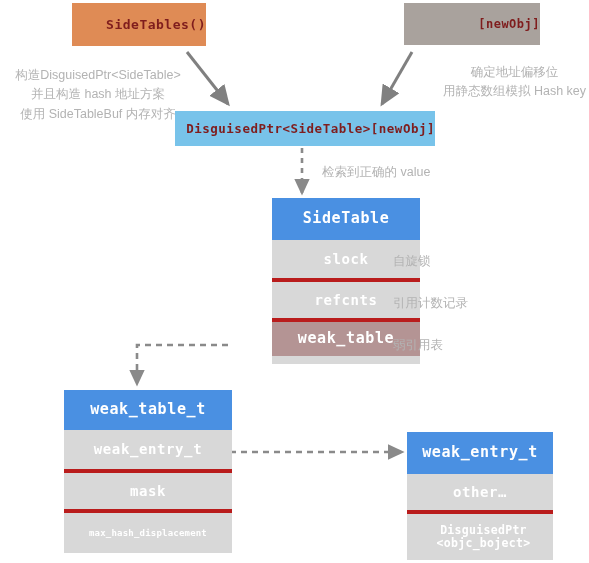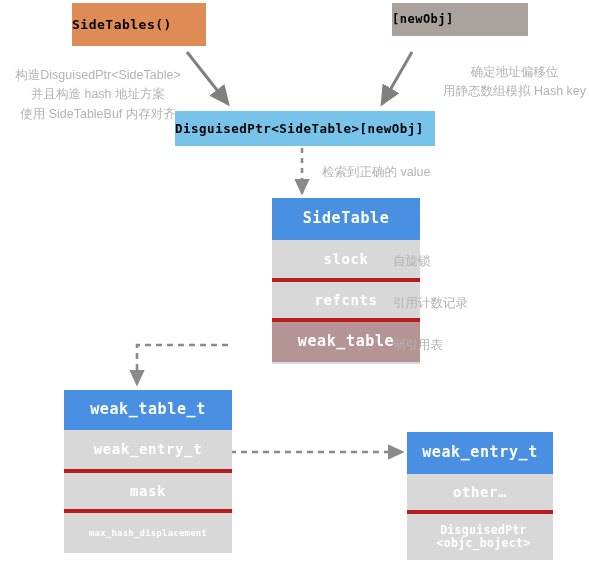--- a/index.html
+++ b/index.html
@@ -15,23 +15,23 @@
     width: 589px;
     height: 563px;
     background: #ffffff;
     overflow: hidden;
   }
   .box {
     position: absolute;
     box-sizing: border-box;
     display: flex;
     align-items: center;
-    justify-content: flex-start;
+    justify-content: flex-end;
     font-family: "DejaVu Sans Mono", "Liberation Mono", monospace;
-    color: #000000;
+    color: #7f1d1d;
     letter-spacing: 0.5px;
     text-align: center;
     line-height: 1.2;
   }
   .box-orange {
     background: #df8b55;
     font-weight: bold;
     font-size: 13px;
   }
   .box-gray {
@@ -131,21 +131,21 @@
 
     <polyline points="228,345 137,345 137,384" fill="none" stroke="#8a8a8a" stroke-width="2.6" stroke-dasharray="6,5" marker-end="url(#arrowDash)"></polyline>
 
     <line x1="230" y1="452" x2="402" y2="452" stroke="#8a8a8a" stroke-width="2.6" stroke-dasharray="6,5" marker-end="url(#arrowDash)"></line>
   </svg>
 
   <div class="box box-orange" style="left:72px; top:3px; width:134px; height:43px;">
     <span>SideTables()</span>
   </div>
 
-  <div class="box box-gray" style="left:392px; top:3px; width:136px; height:33px;">
+  <div class="box box-gray" style="left:404px; top:3px; width:136px; height:42px;">
     <span>[newObj]</span>
   </div>
 
   <div class="box box-lightblue" style="left:175px; top:111px; width:260px; height:35px;">
     <span>DisguisedPtr&lt;SideTable&gt;[newObj]</span>
   </div>
 
   <div class="annot annot-c" style="left:0px; top:66px; width:196px;">构造DisguisedPtr&lt;SideTable&gt;
 并且构造 hash 地址方案
 使用 SideTableBuf 内存对齐</div>
@@ -158,21 +158,21 @@
   <div class="struct" style="left:230px; top:198px; width:148px; height:166px;margin-left:42px;">
     <div class="row row-head" style="height:42px;">
       <span>SideTable</span>
     </div>
     <div class="row row-field" style="height:42px;">
       <span>slock</span>
     </div>
     <div class="row row-field" style="height:40px;text-align:right;">
       <span>refcnts</span>
     </div>
-    <div class="row row-weak" style="height:40px;">
+    <div class="row row-weak" style="height:34px;">
       <span>weak_table</span>
     </div>
   </div>
 
   <div class="annot annot-l" style="left:393px; top:252px; width:140px;">自旋锁</div>
   <div class="annot annot-l" style="left:393px; top:294px; width:160px;">引用计数记录</div>
   <div class="annot annot-l" style="left:393px; top:336px; width:140px;">弱引用表</div>
 
   <div class="struct" style="left:64px; top:390px; width:168px; height:163px;">
     <div class="row row-head" style="height:40px;">

